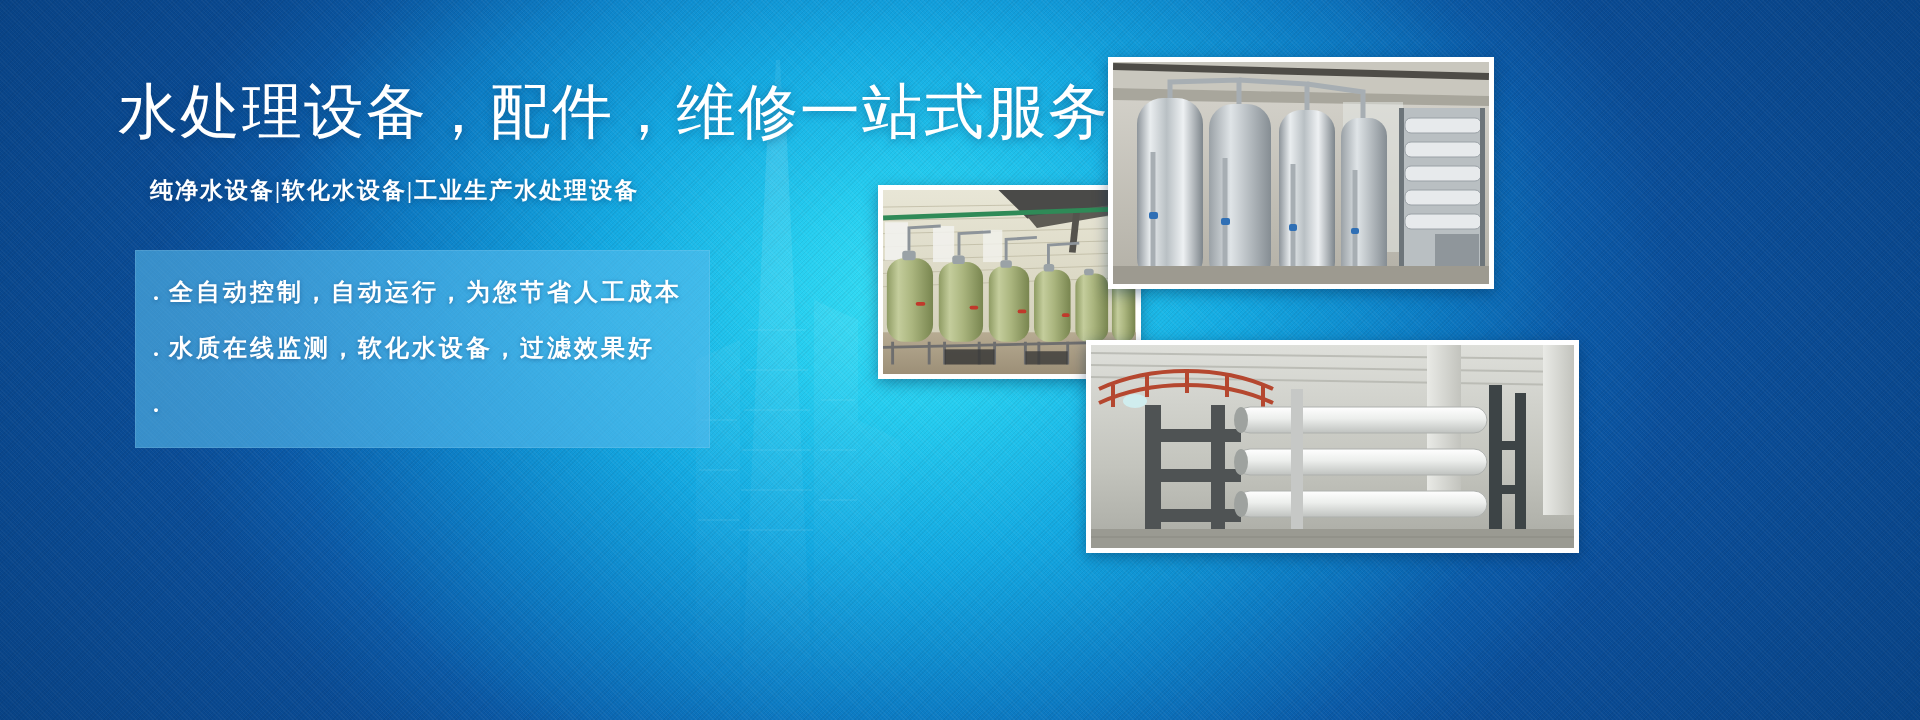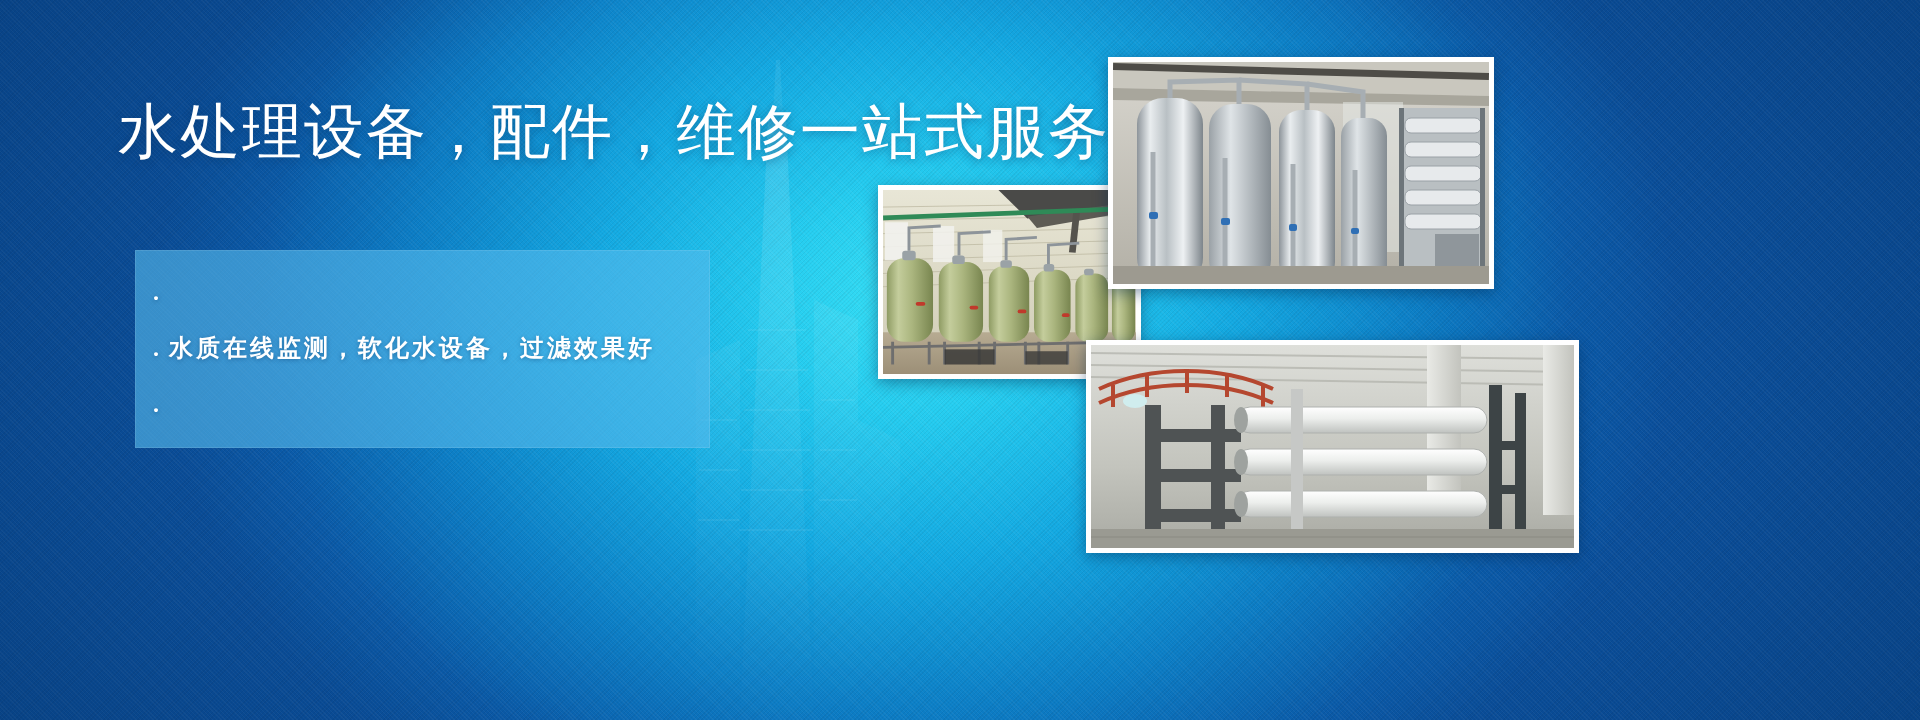--- a/index.html
+++ b/index.html
@@ -23,21 +23,21 @@
   #silhouette{
     position:absolute;left:600px;top:0;width:420px;height:720px;opacity:.22;
     pointer-events:none;
   }
   #vignette{
     position:absolute;inset:0;pointer-events:none;
     background:radial-gradient(ellipse 1250px 760px at 50% 50%, rgba(0,0,0,0) 55%, rgba(4,40,85,.40) 100%);
   }
 
   
-  #copy{position:absolute;left:118px;top:100px;width:920px;}
+  #copy{position:absolute;left:118px;top:80px;width:920px;}
 
   #headline{
     font-size:60px;line-height:1.08;color:#ffffff;font-weight:400;
     letter-spacing:2px;white-space:nowrap;
     font-family:"Liberation Sans","DejaVu Sans",sans-serif;
     text-shadow:0 2px 10px rgba(6,48,96,.45);
   }
   #subtitle{
     margin-top:30px;margin-left:32px;
     font-size:23px;letter-spacing:2px;color:#ffffff;font-weight:700;
@@ -115,26 +115,28 @@
       <line x1="100" y1="420" x2="137" y2="420"></line>
       <line x1="99" y1="470" x2="138" y2="470"></line>
       <line x1="98" y1="520" x2="139" y2="520"></line>
     </g>
   </svg>
 
   <div id="vignette"></div>
 
   <div id="copy">
     <div id="headline">水处理设备，配件，维修一站式服务</div>
+    <div id="subtitle">纯净水设备|软化水设备|工业生产水处理设备</div>
   </div>
 
   <div id="bullets">
 
     <div class="bullet">
       <span class="dot">.</span>
+      <span class="btext">全自动控制，自动运行，为您节省人工成本</span>
     </div>
 
     <div class="bullet">
       <span class="dot">.</span>
       <span class="btext">水质在线监测，软化水设备，过滤效果好</span>
     </div>
 
     <div class="bullet">
       <span class="dot">.</span>
     </div>

